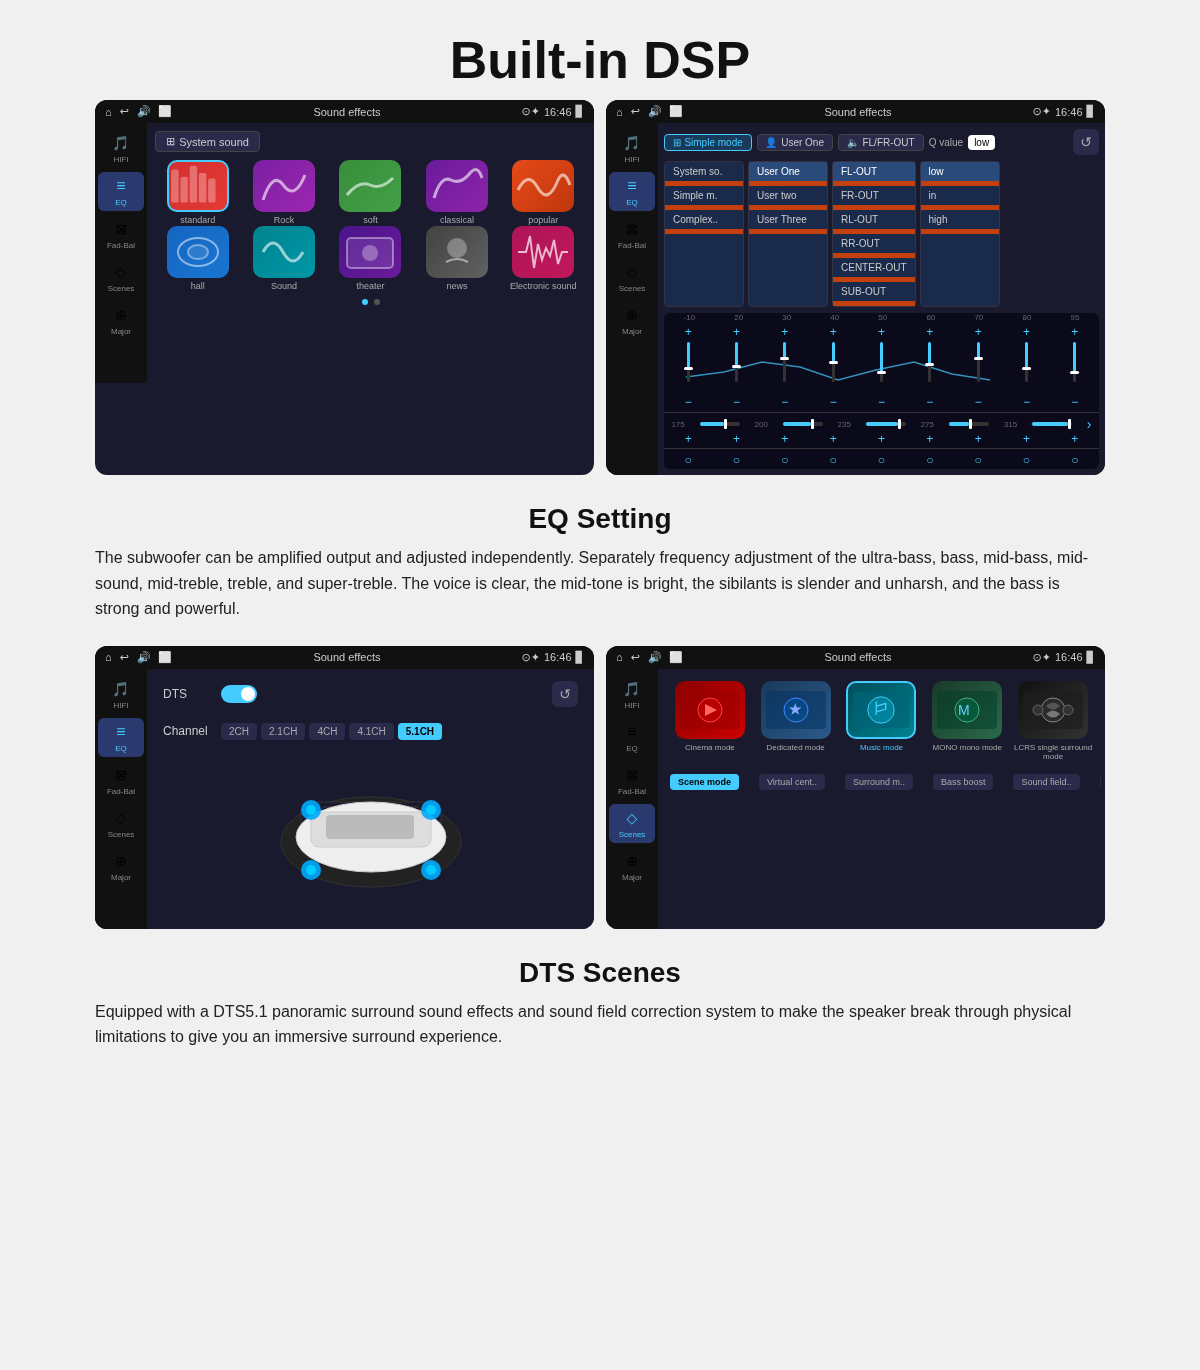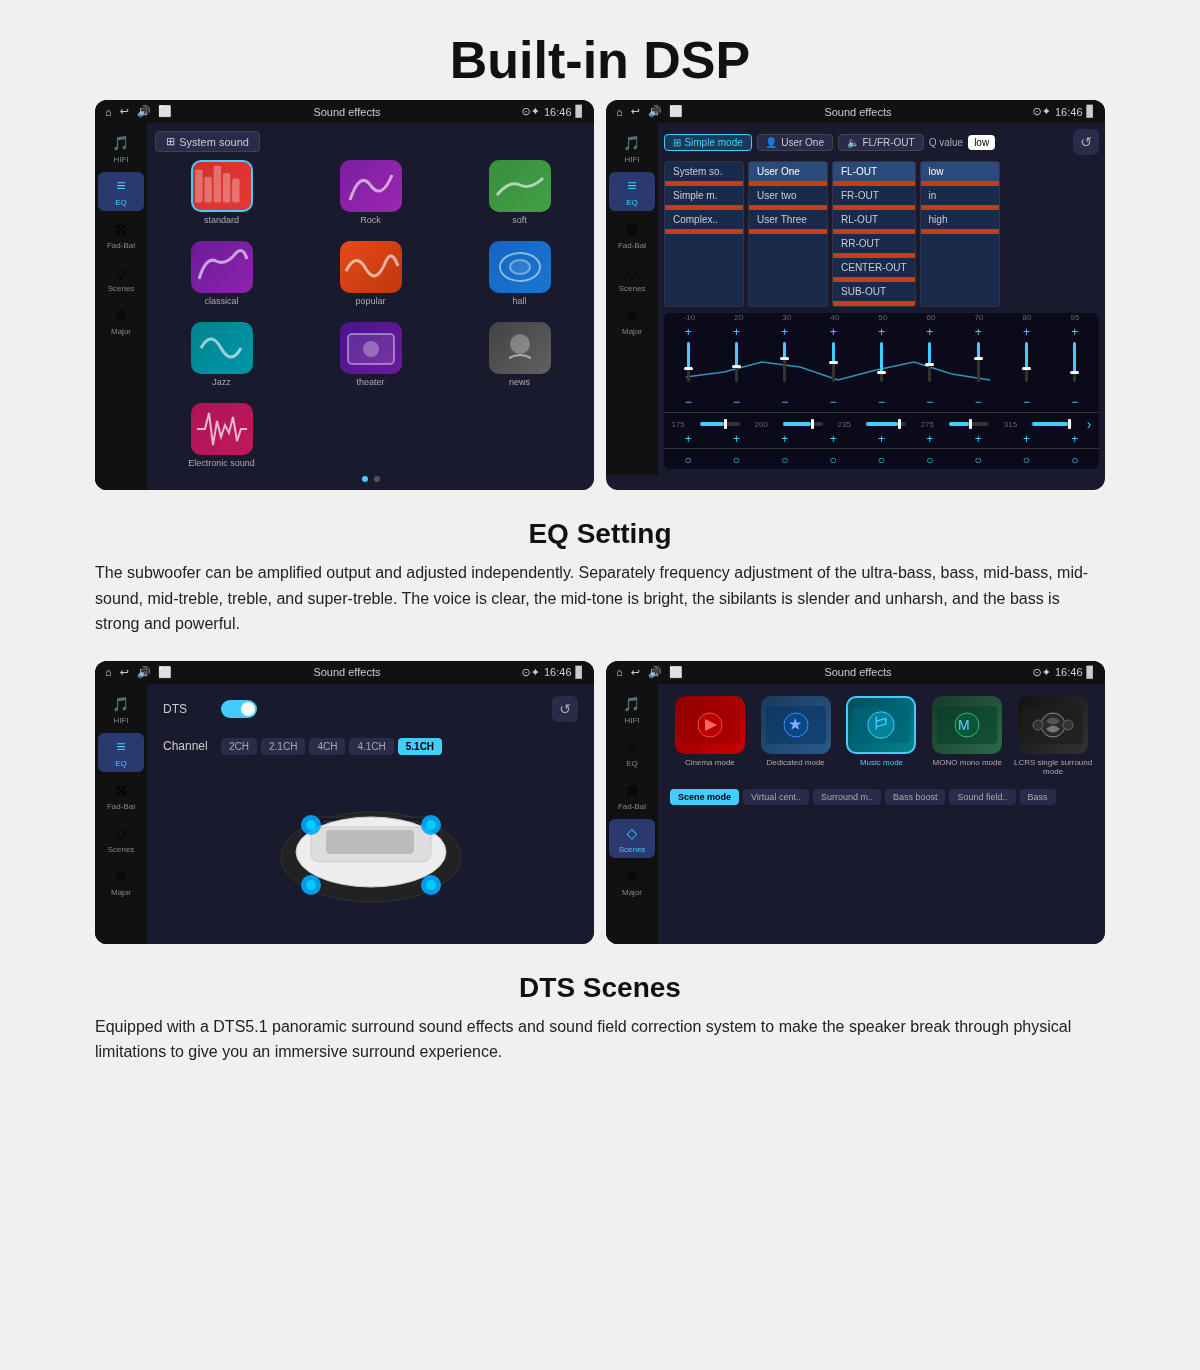--- a/index.html
+++ b/index.html
@@ -147,22 +147,22 @@
       padding: 3px 10px;
       color: #ccc;
       font-size: 11px;
       display: flex;
       align-items: center;
       gap: 4px;
     }
 
     .effects-grid {
       display: grid;
-      grid-template-columns: repeat(3, 1fr);
-      gap: 16px;
+      grid-template-columns: repeat(5, 1fr);
+      gap: 1px;
     }
 
     .effect-item {
       display: flex;
       flex-direction: column;
       align-items: center;
       gap: 3px;
     }
 
     .effect-icon {
@@ -376,21 +376,21 @@
     .dts-mode-label {
       font-size: 8px;
       color: #aaa;
       text-align: center;
       line-height: 1.2;
     }
 
     
     .scene-bar {
       display: flex;
-      gap: 4px;
+      gap: 20px;
       padding: 4px 8px 8px;
       overflow-x: auto;
     }
 
     .scene-btn {
       padding: 3px 8px;
       border-radius: 4px;
       font-size: 9px;
       white-space: nowrap;
       cursor: pointer;
@@ -552,21 +552,21 @@
               </div>
               <div class="effect-label">hall</div>
             </div>
 
             <div class="effect-item">
               <div class="effect-icon ei-jazz">
                 <svg viewBox="0 0 62 52">
                     <path d="M10 26 Q20 8 30 26 Q40 44 50 26" stroke="rgba(255,255,255,0.6)" stroke-width="3" fill="none"></path>
                   </svg>
               </div>
-              <div class="effect-label">Jazz</div>
+              <div class="effect-label">Sound</div>
             </div>
 
             <div class="effect-item">
               <div class="effect-icon ei-theater">
                 <svg viewBox="0 0 62 52">
                     <rect x="8" y="12" width="46" height="30" rx="4" stroke="rgba(255,255,255,0.4)" stroke-width="2" fill="rgba(255,255,255,0.1)"></rect>
                     <circle cx="31" cy="27" r="8" fill="rgba(255,255,255,0.3)"></circle>
                   </svg>
               </div>
               <div class="effect-label">theater</div>

